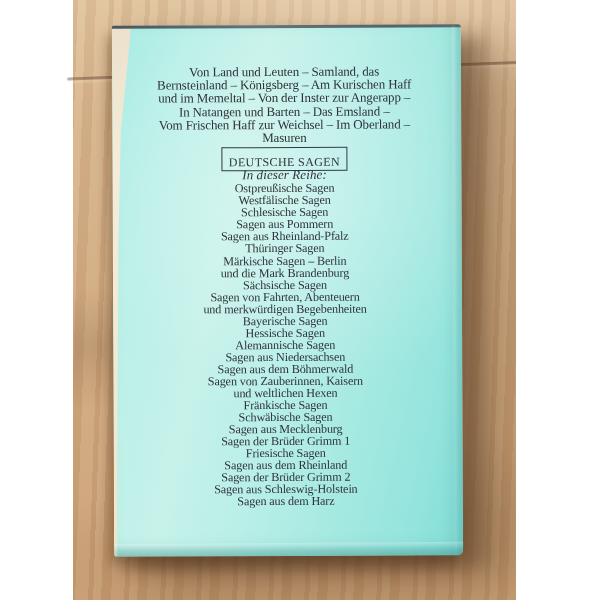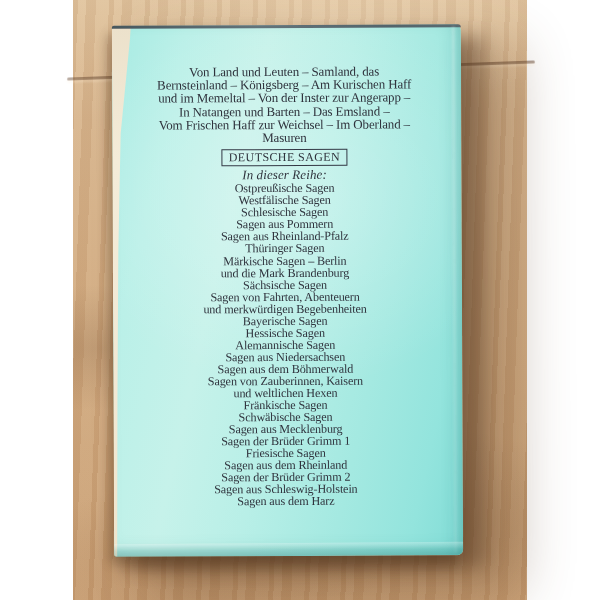--- a/index.html
+++ b/index.html
@@ -2,21 +2,21 @@
 <html><head>
 <meta charset="utf-8">
 <style>
   html,body { margin:0; padding:0; }
   body {
     width:600px; height:600px;
     background:#ffffff;
     font-family:"Liberation Serif", serif;
     overflow:hidden;
   }
-  .stage { position:relative; width:600px; height:600px; background:#ffffff; overflow:hidden; }
+  .stage { position:relative; width:516px; height:600px; background:#ffffff; overflow:hidden; }
 
   
   .photo {
     position:absolute; left:73px; top:0; width:454px; height:600px;
     background:
       radial-gradient(260px 120px at 28% 94%, rgba(120,82,52,0.18), transparent 70%),
       radial-gradient(300px 140px at 75% 88%, rgba(105,72,45,0.20), transparent 72%),
       radial-gradient(220px 90px at 6% 58%, rgba(118,84,56,0.22), transparent 70%),
       radial-gradient(300px 120px at 60% 4%, rgba(255,238,212,0.30), transparent 75%),
       repeating-linear-gradient(92deg,
@@ -91,21 +91,21 @@
     text-align:center;
     color:#2f333d;
   }
   .intro-line {
     font-size:13px; line-height:13.2px; letter-spacing:-0.15px; white-space:nowrap;
   }
   .series-box-wrap { margin-top:3px; height:18px; }
   .series-box {
     display:inline-block;
     border:1.5px solid #333845;
-    padding:0 6px 1px 6px;
+    padding:7px 6px 1px 6px;
     font-size:12px; line-height:14px; letter-spacing:0.4px;
   }
   .series-intro {
     font-style:italic; font-size:13px; line-height:13px; margin-top:2.5px; letter-spacing:0.1px;
   }
   .series-list { margin-top:1.5px; }
   .series-line {
     font-size:12.2px; line-height:12.05px; letter-spacing:-0.15px; white-space:nowrap;
   }
 </style>

